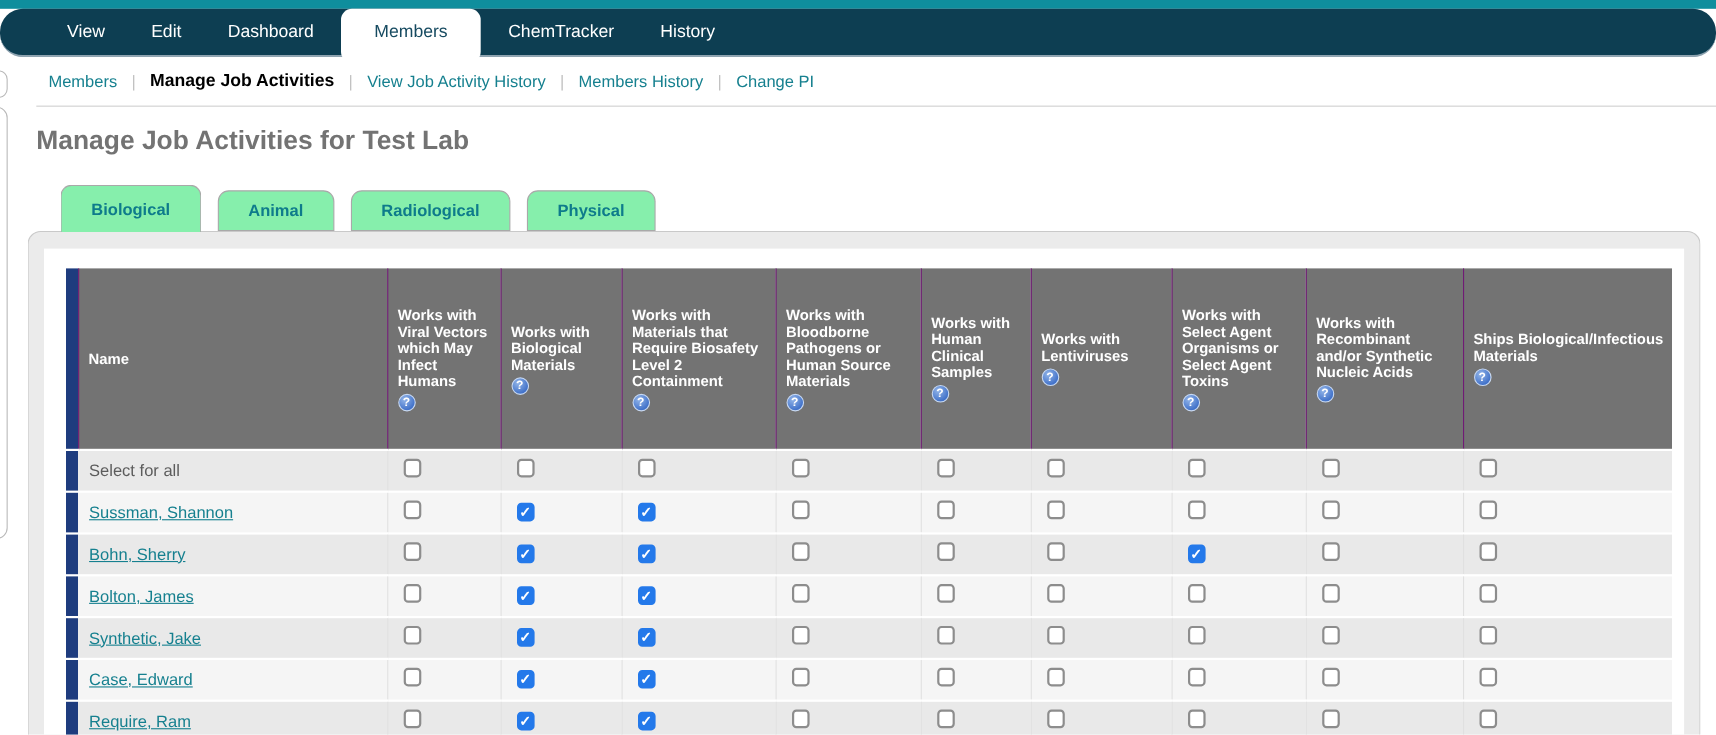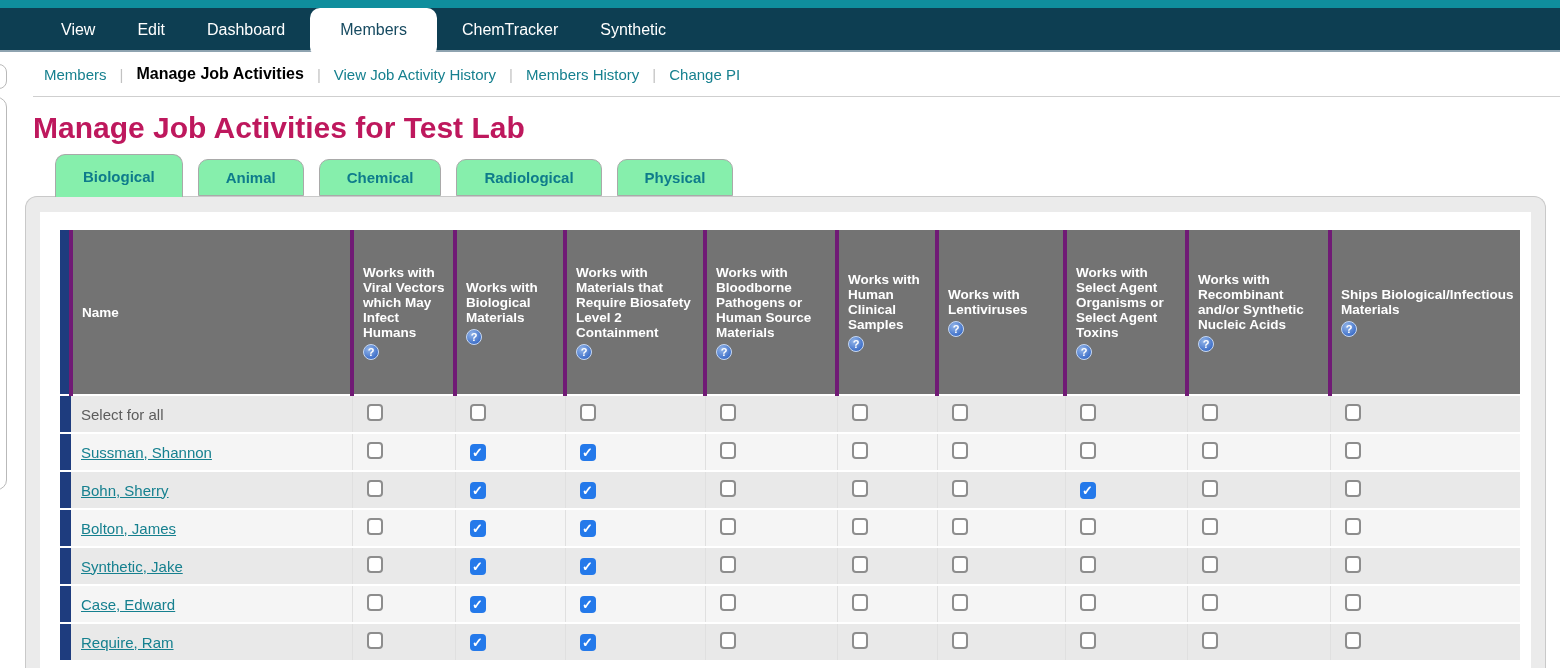--- a/index.html
+++ b/index.html
@@ -7,58 +7,58 @@
     --header-grey:#737373; --accent-blue:#1e3c7e; --cb-blue:#2479ea;
     --row-dark:#e9e9e9; --row-light:#f5f5f5; --panel-grey:#ebebeb;
   }
   *{margin:0;padding:0;box-sizing:border-box;}
   html,body{background:#fff;}
   body{font-family:"Liberation Sans",sans-serif;}
   #viewport{position:relative;width:1560px;height:668px;overflow:hidden;background:#fff;}
 
   
   .teal-strip{height:8px;background:var(--teal-strip);}
-  .navbar{position:relative;height:44px;background:var(--nav-bg);border-bottom:2px solid #8ea3b0;z-index:6;}
+  .navbar{position:relative;height:44px;background:var(--nav-bg);border-bottom:2px solid #8ea3b0;z-index:6;border-radius:21px;}
   .nav-items{display:flex;align-items:stretch;height:44px;padding-left:40px;}
   .nav-item{display:flex;align-items:center;padding:0 17px;margin:0 4px;color:#fff;
     font-size:16px;cursor:pointer;white-space:nowrap;}
   .nav-item.active-tab{background:#fff;color:#164a60;border-radius:10px;height:49px;
     padding:0 30px 5px 30px;position:relative;z-index:7;}
 
   
   .subnav{position:relative;height:45px;background:#fff;}
   .subnav-inner{display:flex;align-items:center;height:44px;padding-left:44px;gap:13px;font-size:15px;}
   .crumb{color:var(--link-teal);cursor:pointer;white-space:nowrap;}
   .crumb.current{color:#000;font-weight:bold;font-size:16px;cursor:default;}
   .crumb-sep{color:#c2c2c2;font-size:15px;}
   .subnav-rule{position:absolute;left:33px;right:0;bottom:0;border-top:1px solid #cfcfcf;}
 
   
-  .page-title{margin:16px 0 10px 33px;font-size:30px;font-weight:bold;color:#be185d;line-height:30px;}
+  .page-title{margin:16px 0 24px 33px;font-size:24px;font-weight:bold;color:#737373;line-height:30px;}
 
   
   .tabs-row{display:flex;align-items:flex-end;margin-left:55px;height:43px;position:relative;z-index:3;}
   .tab{display:flex;align-items:center;justify-content:center;height:37px;margin-right:15px;
     padding:0 27px;background:#86efac;border:1px solid #a9a9a9;border-radius:10px 10px 0 0;
     color:var(--tab-teal);font-size:15px;font-weight:bold;cursor:pointer;white-space:nowrap;}
   .tab.active{height:43px;border-bottom:none;margin-bottom:-1px;z-index:4;position:relative;cursor:default;}
 
   
   .panel{position:relative;margin:0 14px 0 25px;height:480px;background:var(--panel-grey);
     border:1px solid #c9c9c9;border-bottom:none;border-radius:12px 12px 0 0;z-index:2;}
   .card{margin:15px 14px;background:#fff;height:600px;}
 
   
   .table-wrap{padding:18px 20px 0 20px;}
   table{border-collapse:collapse;table-layout:fixed;width:1460px;}
   th,td{border-bottom:2px solid #fff;}
   th{background:var(--header-grey);color:#fff;font-size:13.5px;font-weight:bold;text-align:left;
     vertical-align:middle;padding:8px 6px 8px 9px;height:165px;}
   th.blue-cell,td.blue-cell{background:var(--accent-blue);padding:0;}
-  th:not(.blue-cell){border-left:4px solid #701a75;}
+  th:not(.blue-cell){border-left:1px solid #701a75;}
   td:not(.blue-cell)+td{border-left:1px solid #e0e0e0;}
   tbody tr{height:38px;}
   tbody td{height:38px;padding:0 0 0 14px;vertical-align:middle;}
   tr.dark td:not(.blue-cell){background:var(--row-dark);}
   tr.light td:not(.blue-cell){background:var(--row-light);}
   td.name-td{padding-left:10px;font-size:15px;}
   .select-all-label{color:#5c5c5c;font-size:15px;text-align:right;}
   .member-link{color:var(--link-teal);text-decoration:underline;cursor:pointer;}
 
   
@@ -89,21 +89,21 @@
 
   <div class="teal-strip"></div>
 
   <div class="navbar">
     <div class="nav-items" id="nav-items">
         <div class="nav-item">View</div>
         <div class="nav-item">Edit</div>
         <div class="nav-item">Dashboard</div>
         <div class="nav-item active-tab">Members</div>
         <div class="nav-item">ChemTracker</div>
-        <div class="nav-item">Synthetic</div>
+        <div class="nav-item">History</div>
       </div>
   </div>
 
   <div class="subnav">
     <div class="subnav-inner" id="subnav-items">
         <span class="crumb">Members</span>
         <span class="crumb-sep">|</span>
         <span class="crumb current">Manage Job Activities</span>
         <span class="crumb-sep">|</span>
         <span class="crumb">View Job Activity History</span>
@@ -113,21 +113,20 @@
         <span class="crumb">Change PI</span>
       </div>
     <div class="subnav-rule"></div>
   </div>
 
   <h1 class="page-title">Manage Job Activities for Test Lab</h1>
 
   <div class="tabs-row" id="tabs-row">
       <div class="tab active">Biological</div>
       <div class="tab">Animal</div>
-      <div class="tab">Chemical</div>
       <div class="tab">Radiological</div>
       <div class="tab">Physical</div>
     </div>
 
   <div class="panel">
     <div class="card">
       <div class="table-wrap">
         <table id="activities-table">
           <colgroup id="colgroup">
               <col style="width: 11px;">

